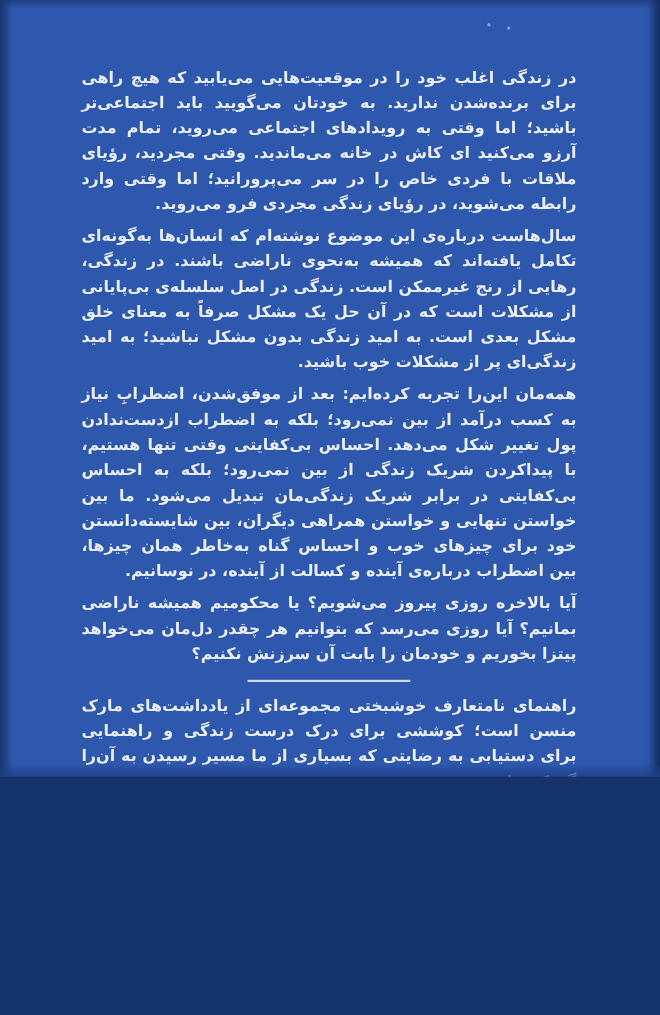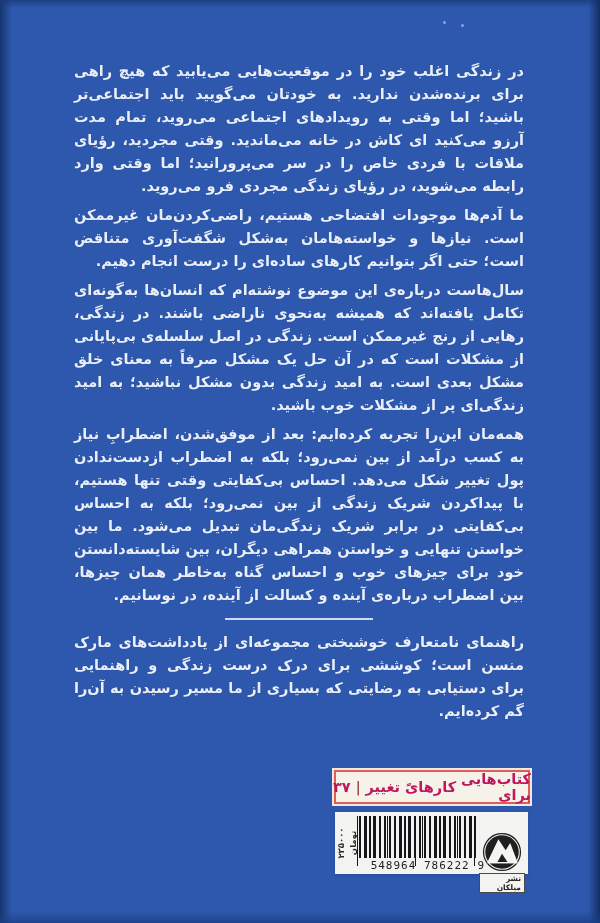--- a/index.html
+++ b/index.html
@@ -1,17 +1,17 @@
 <!DOCTYPE html>
 <html lang="fa" dir="rtl"><head>
 <meta charset="utf-8">
 <style>
   html,body{margin:0;padding:0;background:#17336b;}
   .cover{
-    position:relative;width:600px;height:923px;overflow:hidden;
+    position:relative;width:600px;height:706px;overflow:hidden;
     background:#2d58ad;
     font-family:"DejaVu Sans",sans-serif;
   }
   
   .edge{position:absolute;pointer-events:none;z-index:5;}
   .edge-left{left:0;top:0;bottom:0;width:12px;background:linear-gradient(90deg,#16356f,#24499220 90%,transparent);}
   .edge-top{left:0;top:0;right:0;height:8px;background:linear-gradient(180deg,#1a3a78cc,transparent);}
   .edge-right{right:0;top:0;bottom:0;width:16px;background:linear-gradient(270deg,#122d63,#24499230 70%,transparent);}
   .edge-bottom{left:0;bottom:0;right:0;height:12px;background:linear-gradient(0deg,#1a3f85cc,transparent);}
   .speck{position:absolute;width:3px;height:3px;border-radius:50%;background:#9db6e2;opacity:.8;}
@@ -72,23 +72,23 @@
     border:1px solid #4a4a4a;padding:0 3px;line-height:9px;background:#f3f3f1;direction:rtl;
   }
 </style>
 </head>
 <body>
 
 <div class="cover">
 
   <div class="text-block">
     <p>در زندگی اغلب خود را در موقعیت‌هایی می‌یابید که هیچ راهی برای برنده‌شدن ندارید. به خودتان می‌گویید باید اجتماعی‌تر باشید؛ اما وقتی به رویدادهای اجتماعی می‌روید، تمام مدت آرزو می‌کنید ای کاش در خانه می‌ماندید. وقتی مجردید، رؤیای ملاقات با فردی خاص را در سر می‌پرورانید؛ اما وقتی وارد رابطه می‌شوید، در رؤیای زندگی مجردی فرو می‌روید.</p>
-    <p>ما آدم‌ها موجودات افتضاحی هستیم، راضی‌کردن‌مان غیرممکن است. نیازها و خواسته‌هامان به‌شکل شگفت‌آوری متناقض است؛ حتی اگر بتوانیم کارهای ساده‌ای را درست انجام دهیم.</p>
     <p>سال‌هاست درباره‌ی این موضوع نوشته‌ام که انسان‌ها به‌گونه‌ای تکامل یافته‌اند که همیشه به‌نحوی ناراضی باشند. در زندگی، رهایی از رنج غیرممکن است. زندگی در اصل سلسله‌ی بی‌پایانی از مشکلات است که در آن حل یک مشکل صرفاً به معنای خلق مشکل بعدی است. به امید زندگی بدون مشکل نباشید؛ به امید زندگی‌ای پر از مشکلات خوب باشید.</p>
     <p>همه‌مان این‌را تجربه کرده‌ایم: بعد از موفق‌شدن، اضطرابِ نیاز به کسب درآمد از بین نمی‌رود؛ بلکه به اضطراب ازدست‌ندادن پول تغییر شکل می‌دهد. احساس بی‌کفایتی وقتی تنها هستیم، با پیداکردن شریک زندگی از بین نمی‌رود؛ بلکه به احساس بی‌کفایتی در برابر شریک زندگی‌مان تبدیل می‌شود. ما بین خواستن تنهایی و خواستن همراهی دیگران، بین شایسته‌دانستن خود برای چیزهای خوب و احساس گناه به‌خاطر همان چیزها، بین اضطراب درباره‌ی آینده و کسالت از آینده، در نوسانیم.</p>
+    <p>آیا بالاخره روزی پیروز می‌شویم؟ یا محکومیم همیشه ناراضی بمانیم؟ آیا روزی می‌رسد که بتوانیم هر چقدر دل‌مان می‌خواهد پیتزا بخوریم و خودمان را بابت آن سرزنش نکنیم؟</p>
     <hr class="divider">
     <p>راهنمای نامتعارف خوشبختی مجموعه‌ای از یادداشت‌های مارک منسن است؛ کوششی برای درک درست زندگی و راهنمایی برای دستیابی به رضایتی که بسیاری از ما مسیر رسیدن به آن‌را گم کرده‌ایم.</p>
   </div>
 
   <div class="series-banner">
     <span class="red">کتاب‌هایی برای</span>
     <span class="gold">کارهایً</span>
     <span class="red">تغییر</span>
     <span class="sep">|</span>
     <span class="gold">۳۷</span>

